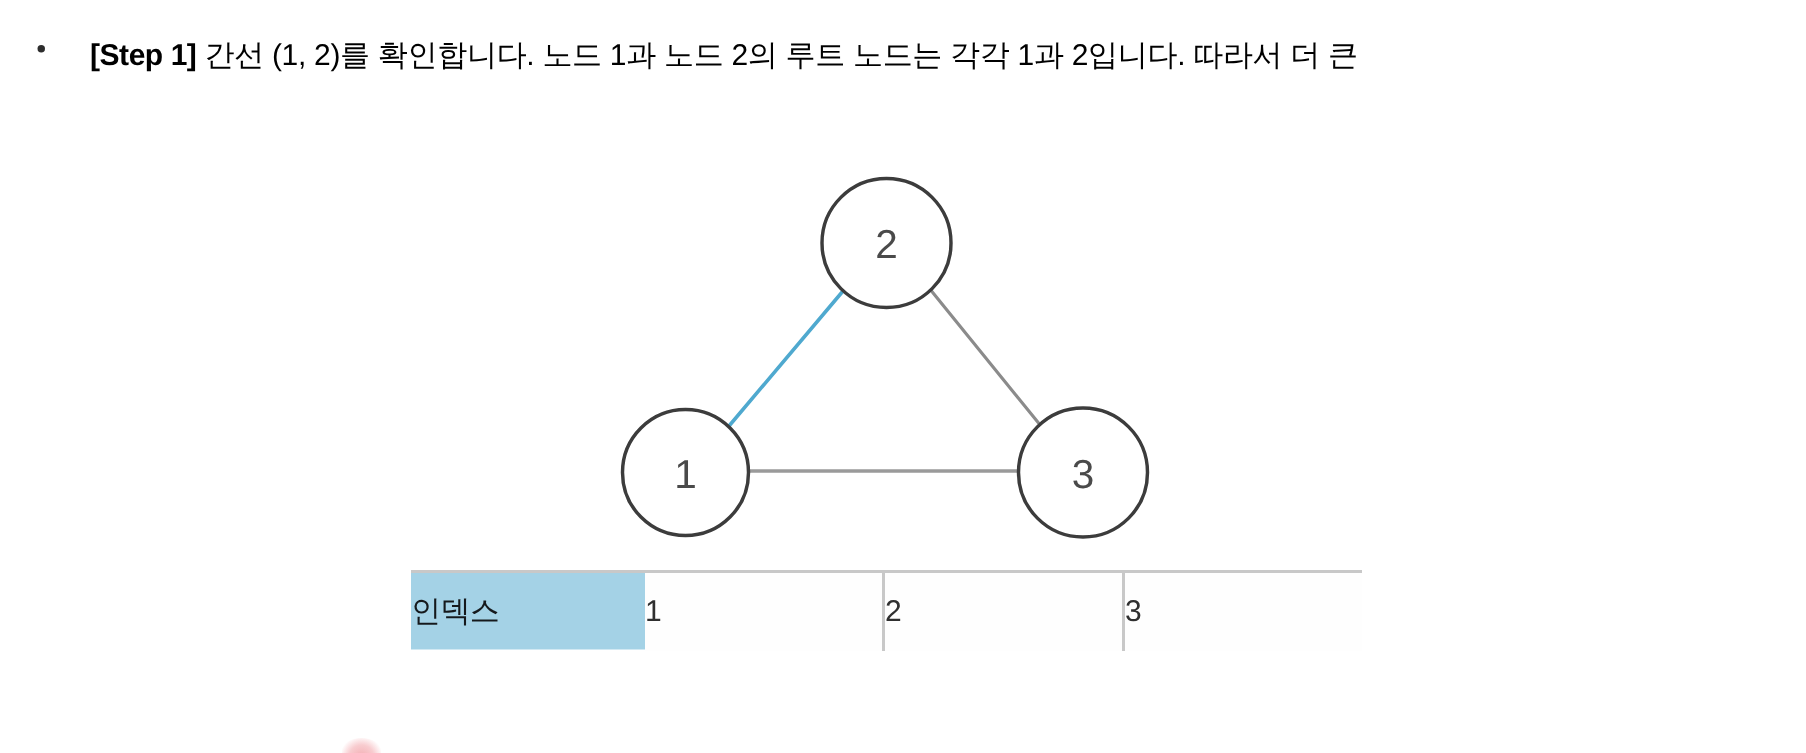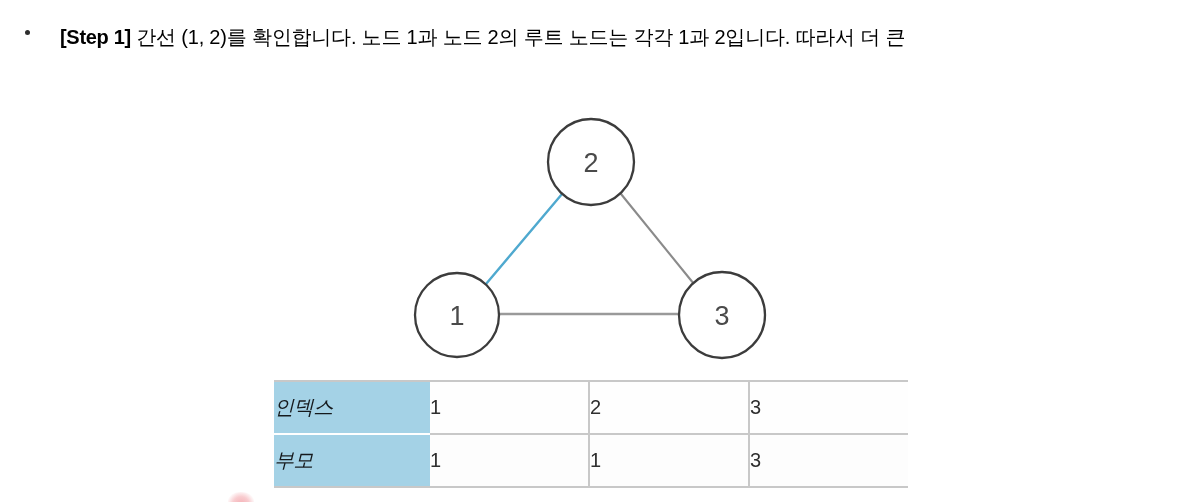--- a/index.html
+++ b/index.html
@@ -81,21 +81,21 @@
     border-collapse: collapse;
     table-layout: fixed;
   }
   .parent-table td, .parent-table th {
     height: 51px;
     padding: 0;
     font-weight: normal;
     text-align: left;
     vertical-align: middle;
   }
-  .col-head { width: 156px; font-style: italic; }
+  .col-head { width: 156px; }
   .col-cell { width: 158px; }
   .row-head {
     background: #a4d2e6;
     font-size: 20px;
     font-weight: 700;
     color: #15191c;
     padding-left: 18px;
     letter-spacing: -0.4px;
     border-top: 2px solid #c8c8c8;
     border-bottom: 2px solid #ffffff;
@@ -158,22 +158,16 @@
 </div>
 
 <table class="parent-table">
   <tbody>
     <tr>
       <th class="row-head col-head">인덱스</th>
       <td class="data-cell first-col col-cell">1</td>
       <td class="data-cell col-cell">2</td>
       <td class="data-cell col-cell">3</td>
     </tr>
-    <tr class="row-bottom">
-      <th class="row-head col-head">부모</th>
-      <td class="data-cell first-col col-cell">1</td>
-      <td class="data-cell col-cell">1</td>
-      <td class="data-cell col-cell">3</td>
-    </tr>
   </tbody>
 </table>
 
 <div class="pink-smudge"></div>
 
 </body></html>

